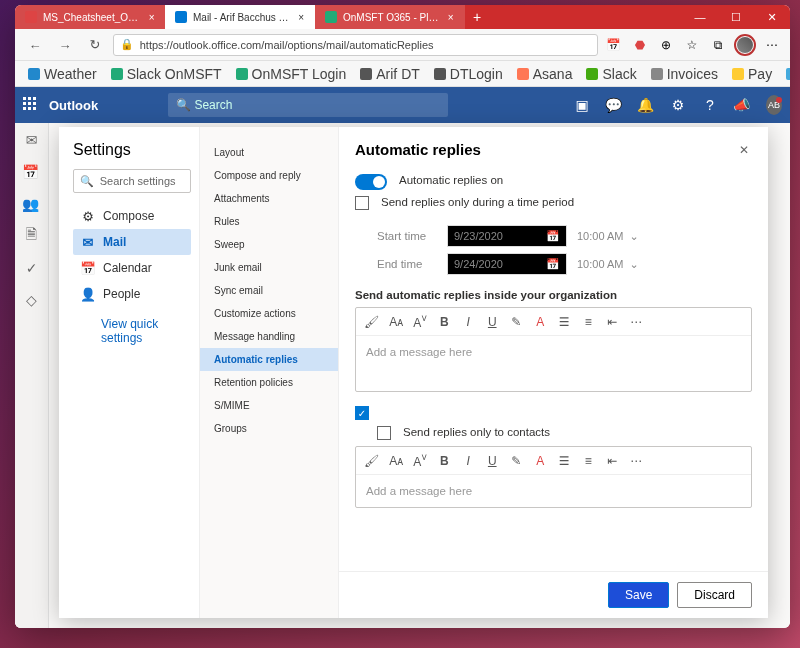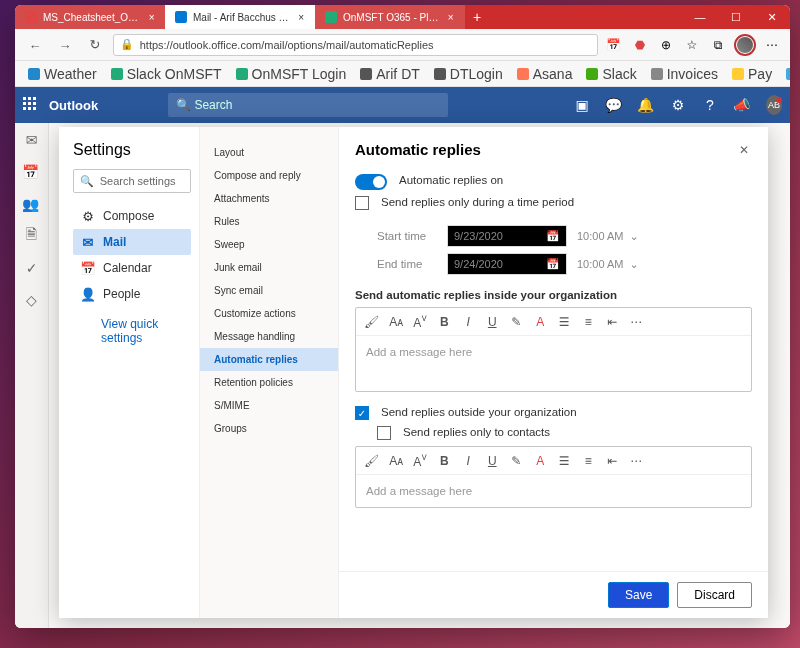--- a/index.html
+++ b/index.html
@@ -304,21 +304,20 @@
               <span class="ed-btn">☰</span>
               <span class="ed-btn">≡</span>
               <span class="ed-btn">⇤</span>
               <span class="ed-btn">⋯</span>
             </div>
             <div class="ed-body">Add a message here</div>
           </div>
 
           <div class="row" style="margin-top:14px">
             <div class="checkbox checked">✓</div>
-            <span>Send replies outside your organization</span>
           </div>
           <div class="row" style="margin-left:22px">
             <div class="checkbox"></div>
             <span>Send replies only to contacts</span>
           </div>
           <div class="editor">
             <div class="ed-toolbar">
               <span class="ed-btn">🖌</span>
               <span class="ed-btn">Aᴀ</span>
               <span class="ed-btn">A<sup>˅</sup></span>

